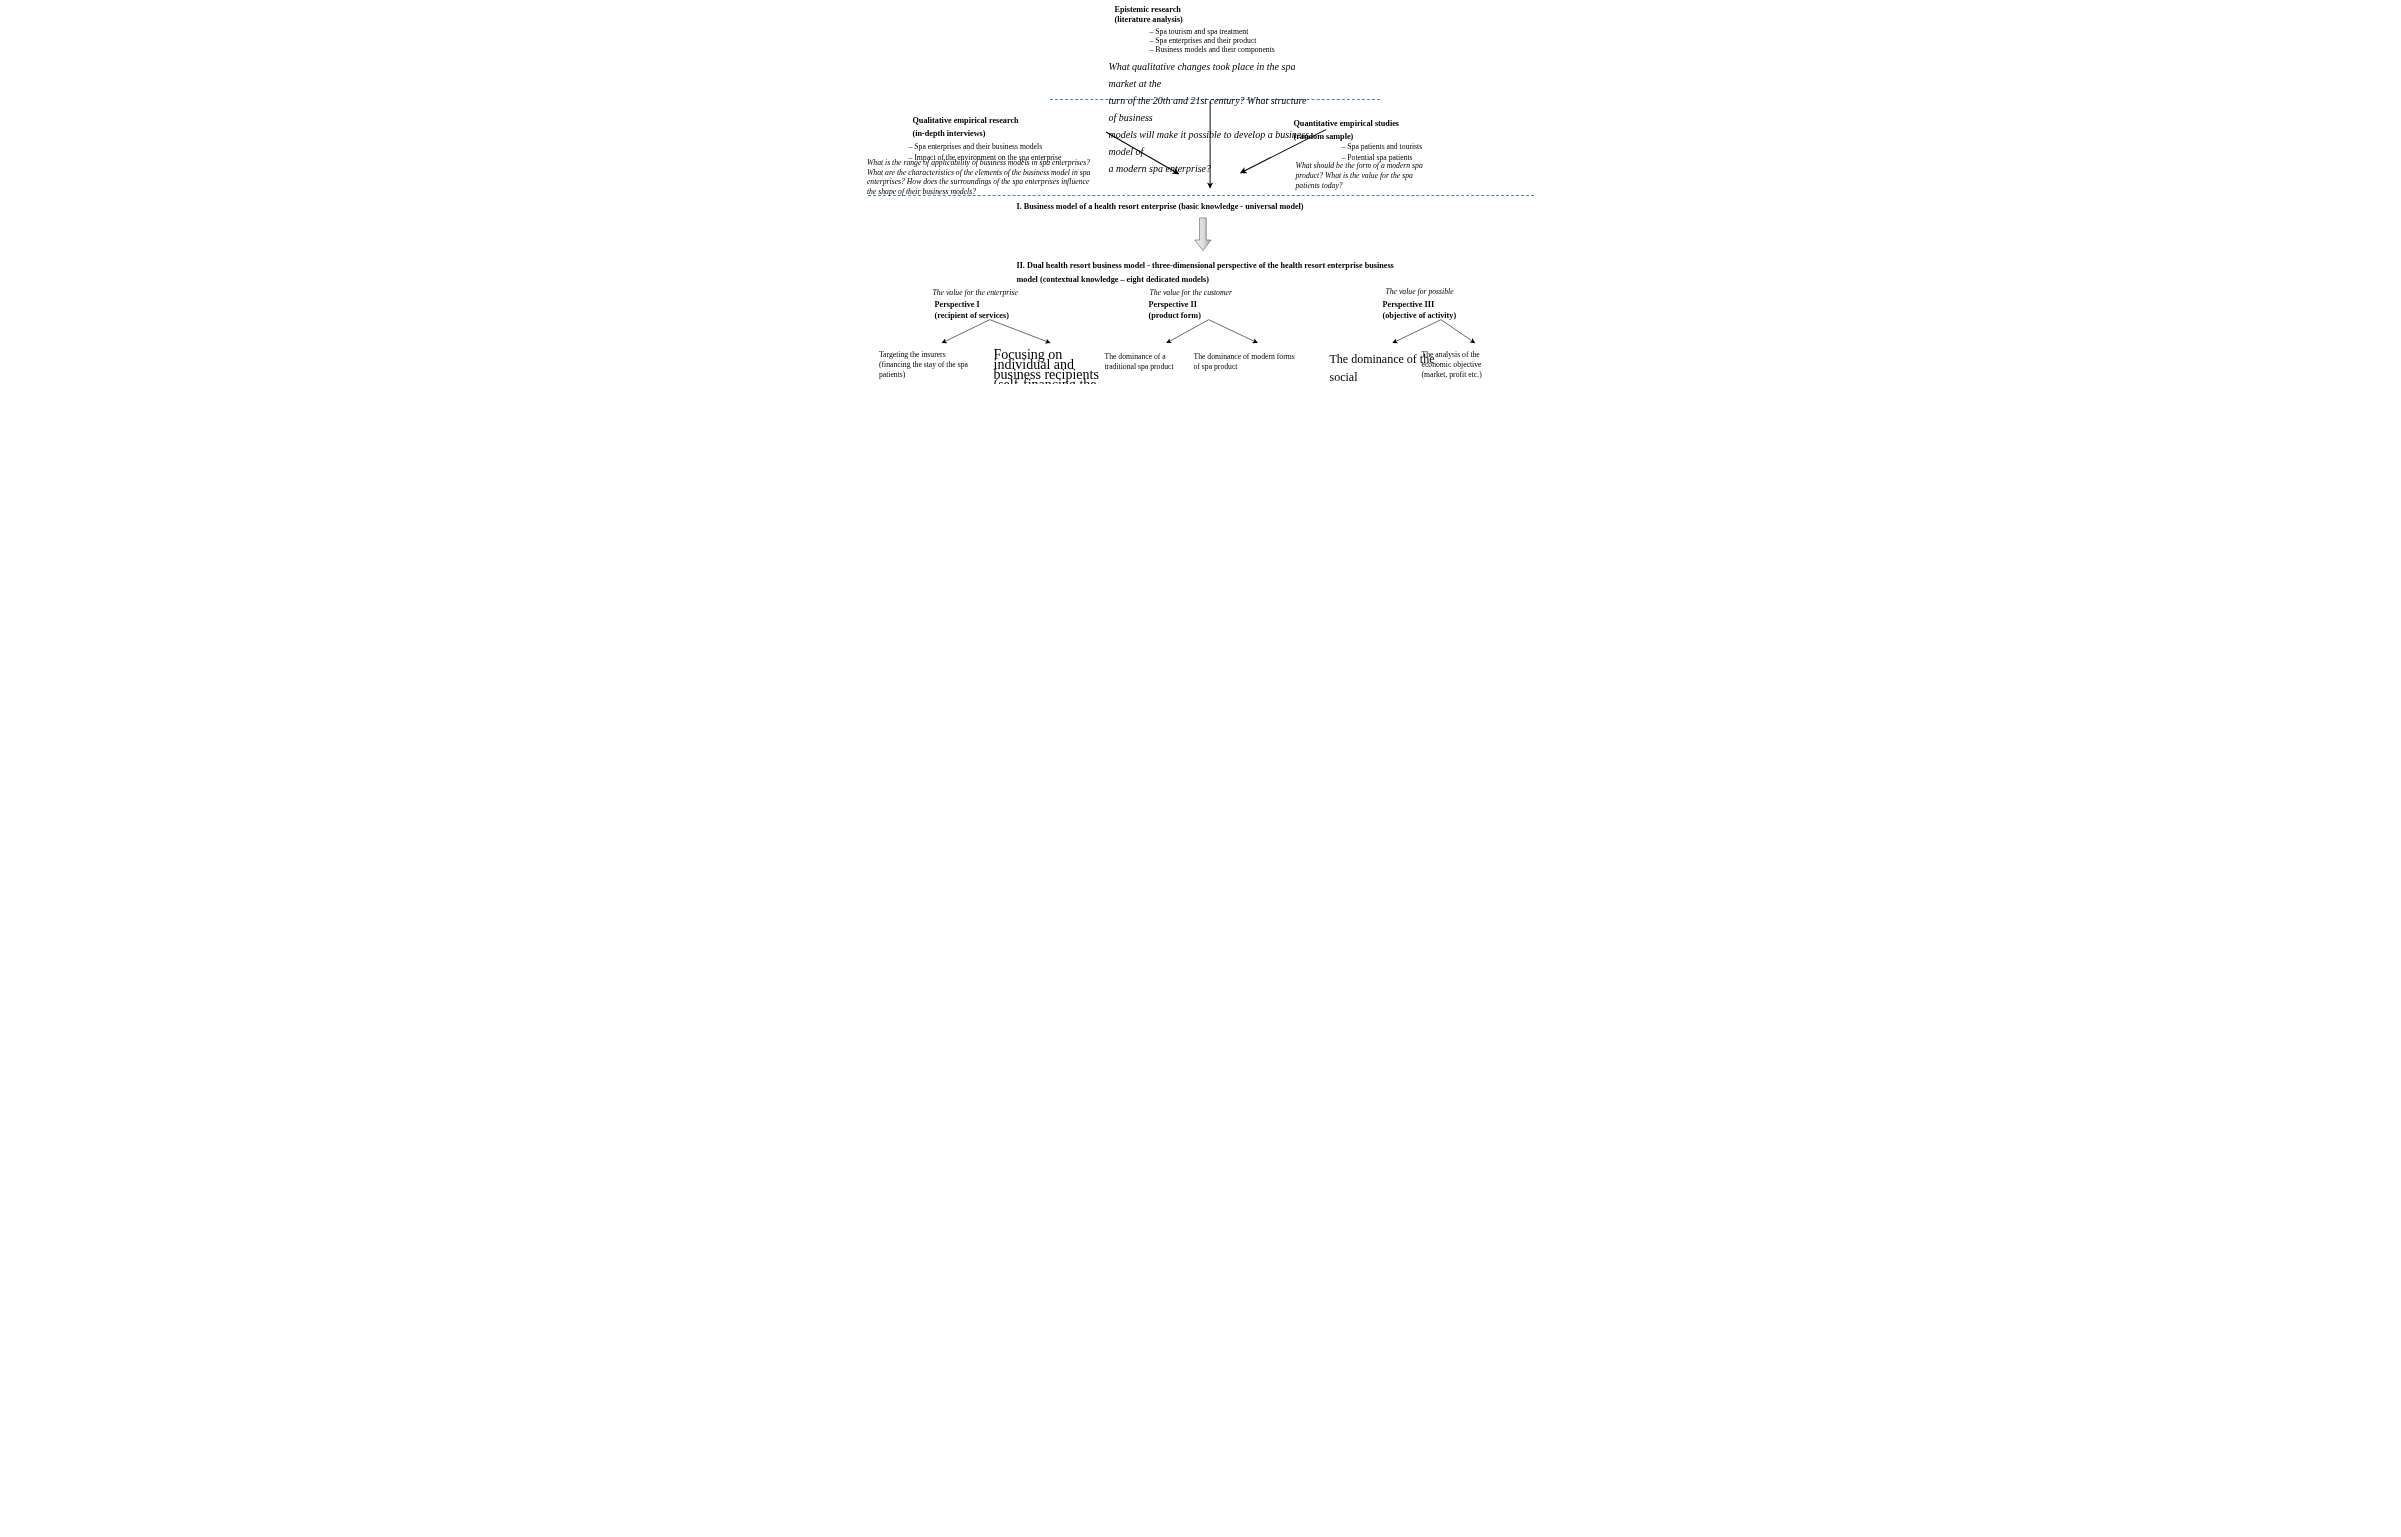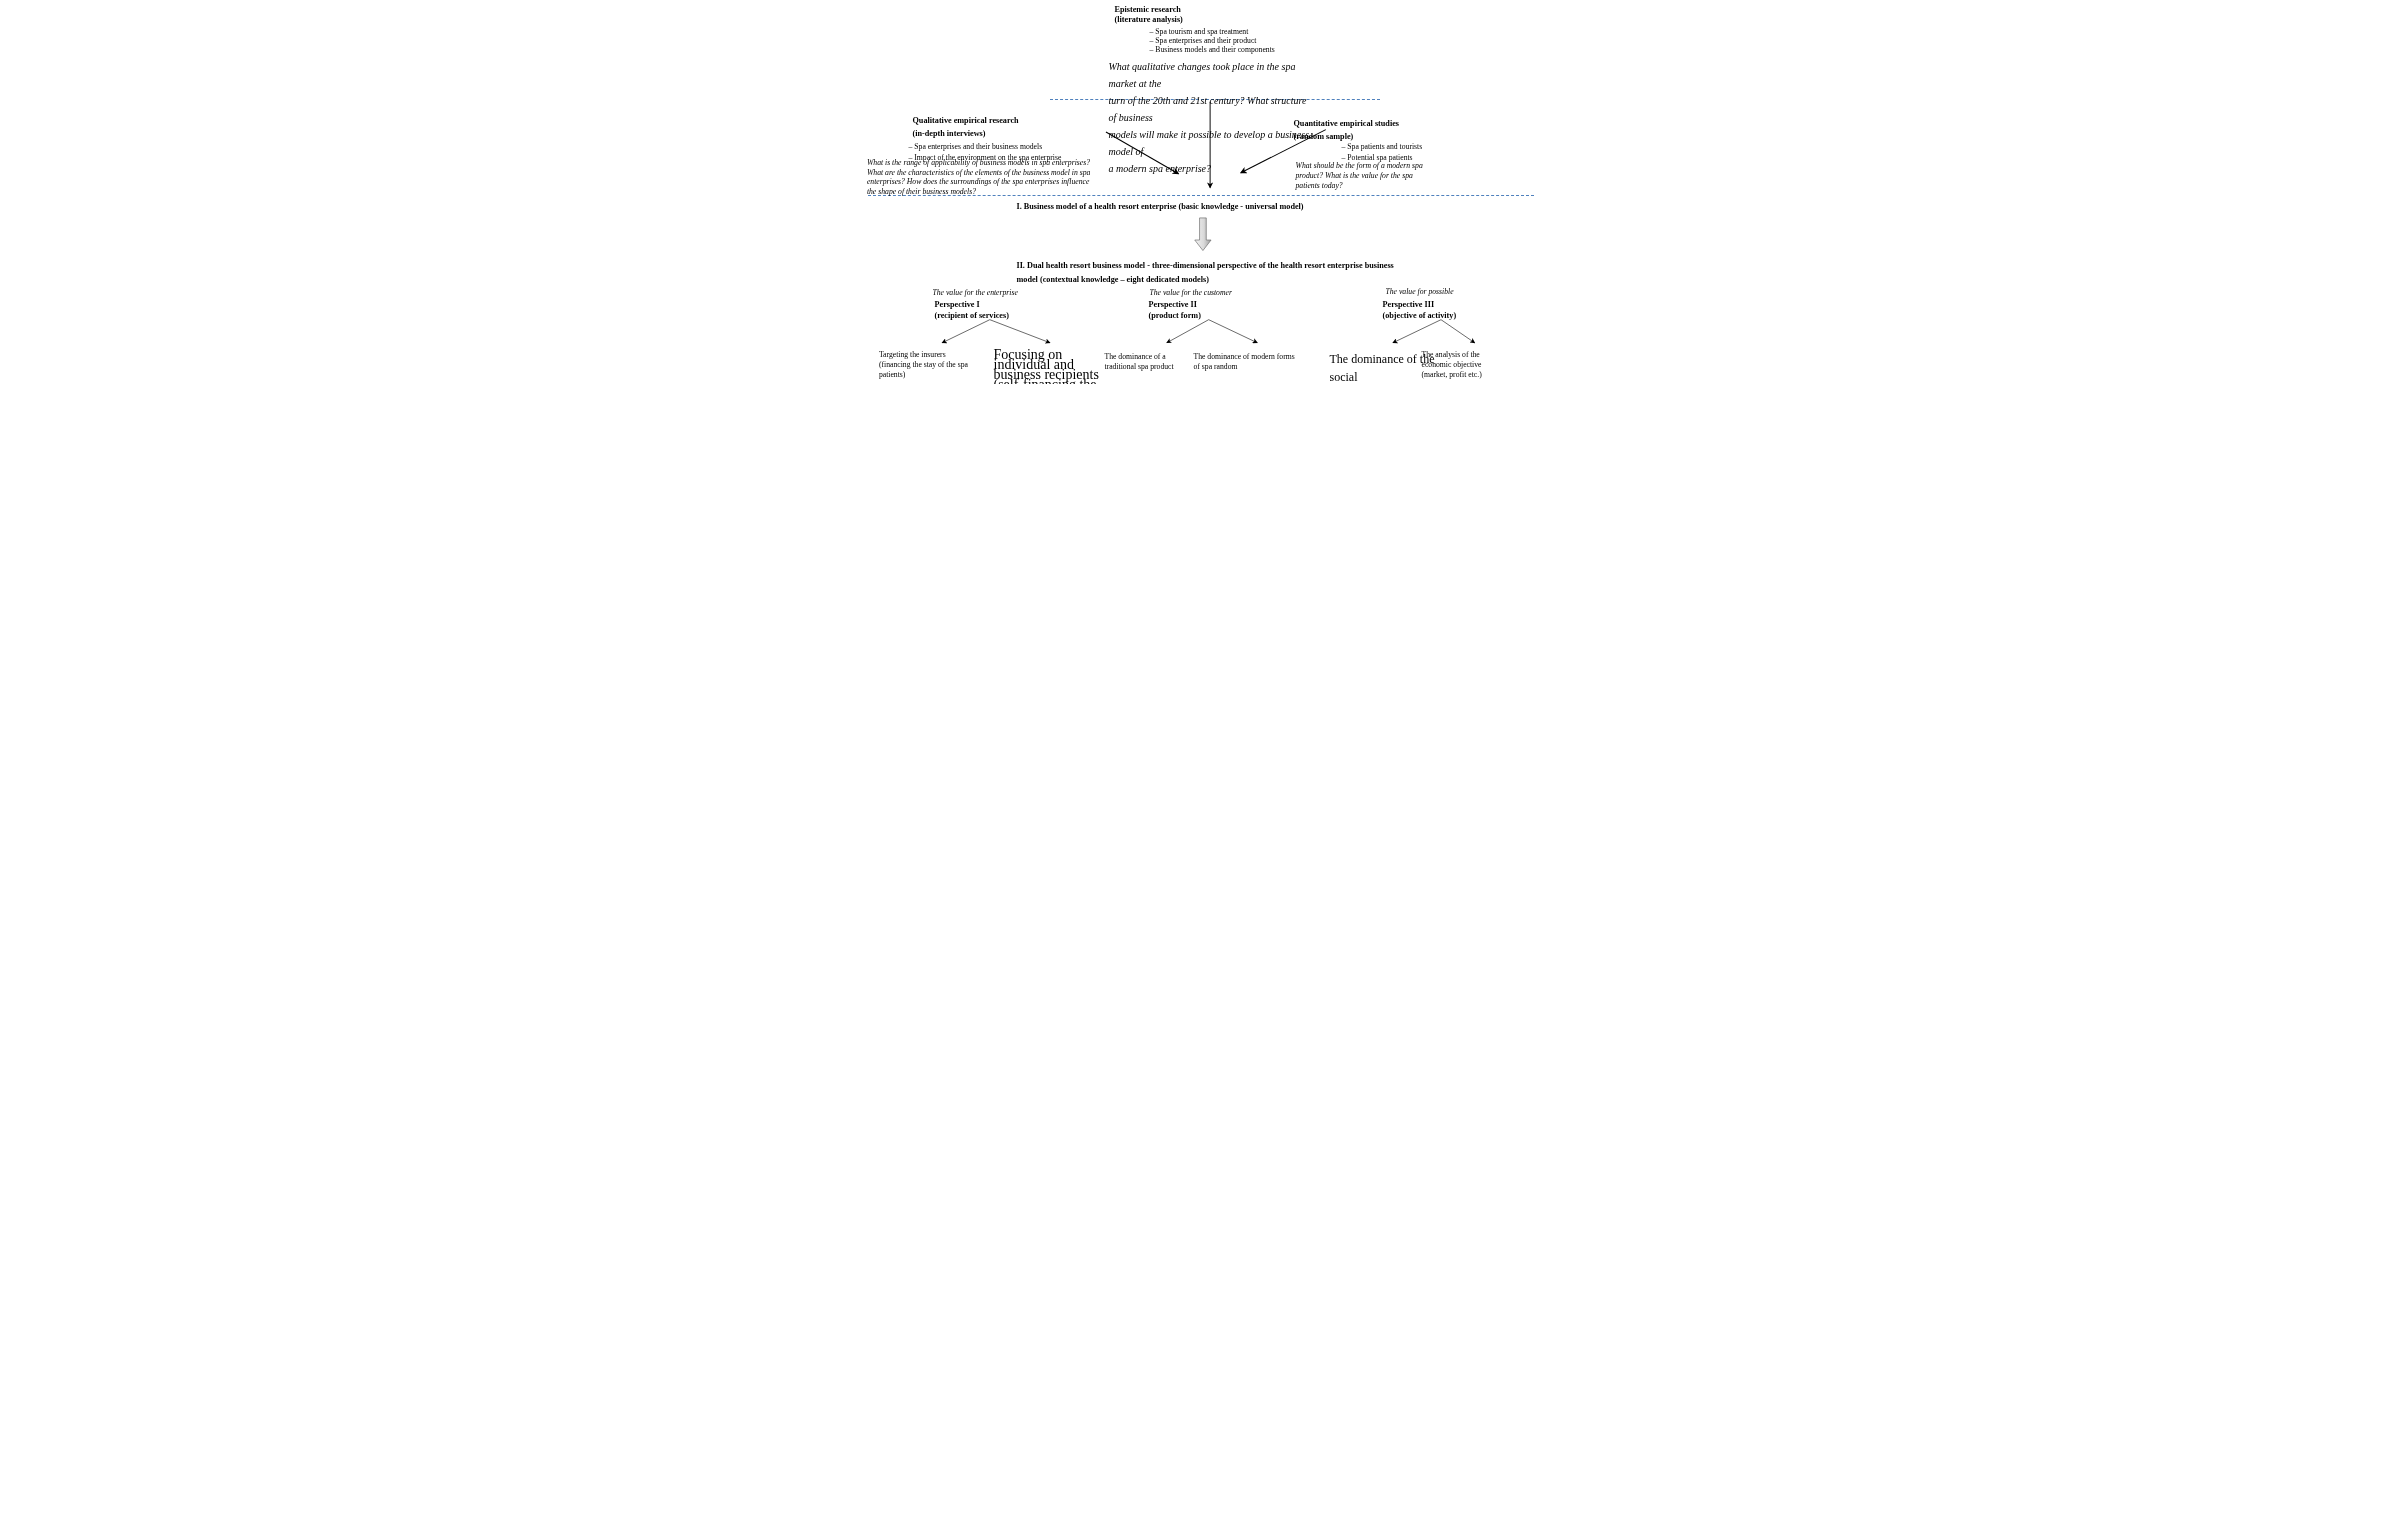--- a/index.html
+++ b/index.html
@@ -100,21 +100,21 @@
   <div class="abs center preline" style="left:129px;top:350px;width:117px;font-size:14px;line-height:10px">Focusing on individual and
 business recipients
 (self-financing the stay)</div>
 
   <div class="abs it t16 center" style="left:285px;top:288px;width:120px">The value for the customer</div>
   <div class="abs bold center preline" style="left:284px;top:300px;width:120px;font-size:8.2px;line-height:10.6px">Perspective II
 (product form)</div>
   <div class="abs center preline" style="left:240px;top:352px;width:115px;font-size:7.7px;line-height:10px">The dominance of a
 traditional spa product</div>
   <div class="abs center preline" style="left:329px;top:352px;width:134px;font-size:7.7px;line-height:10px">The dominance of modern forms
-of spa random</div>
+of spa product</div>
 
   <div class="abs it t16 center" style="left:521px;top:287px;width:120px">The value for possible</div>
   <div class="abs bold center preline" style="left:518px;top:300px;width:120px;font-size:8.2px;line-height:10.6px">Perspective III
 (objective of activity)</div>
   <div class="abs center preline" style="left:465px;top:350px;width:120px;font-size:12px;line-height:18px">The dominance of the social
 objective (implementation
 of health policy)</div>
   <div class="abs center preline" style="left:557px;top:350px;width:115px;font-size:7.7px;line-height:10px">The analysis of the
 economic objective
 (market, profit etc.)</div>

